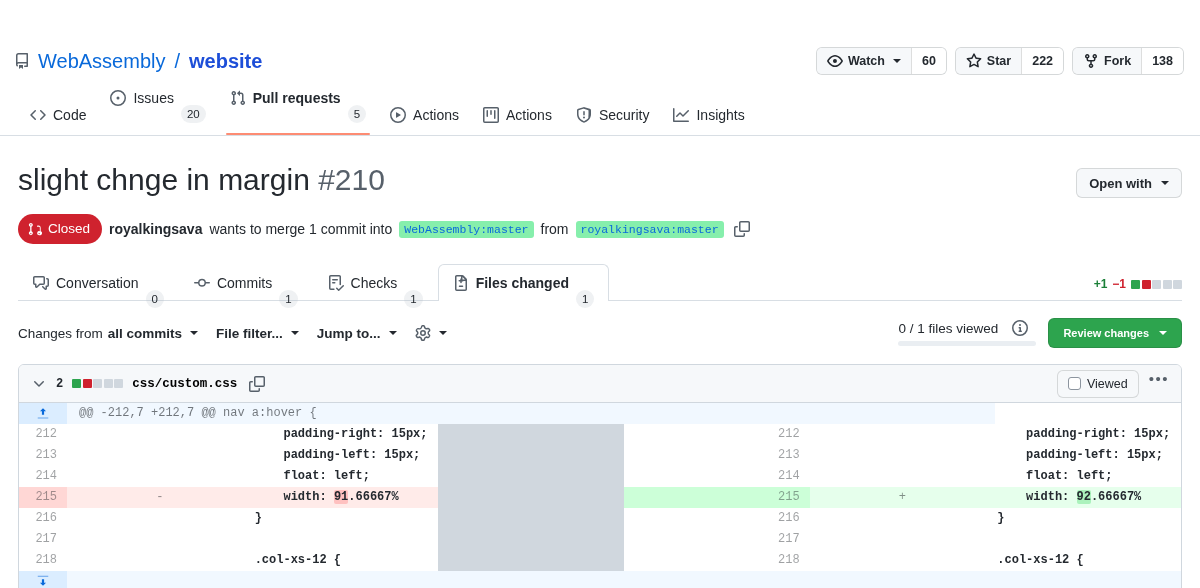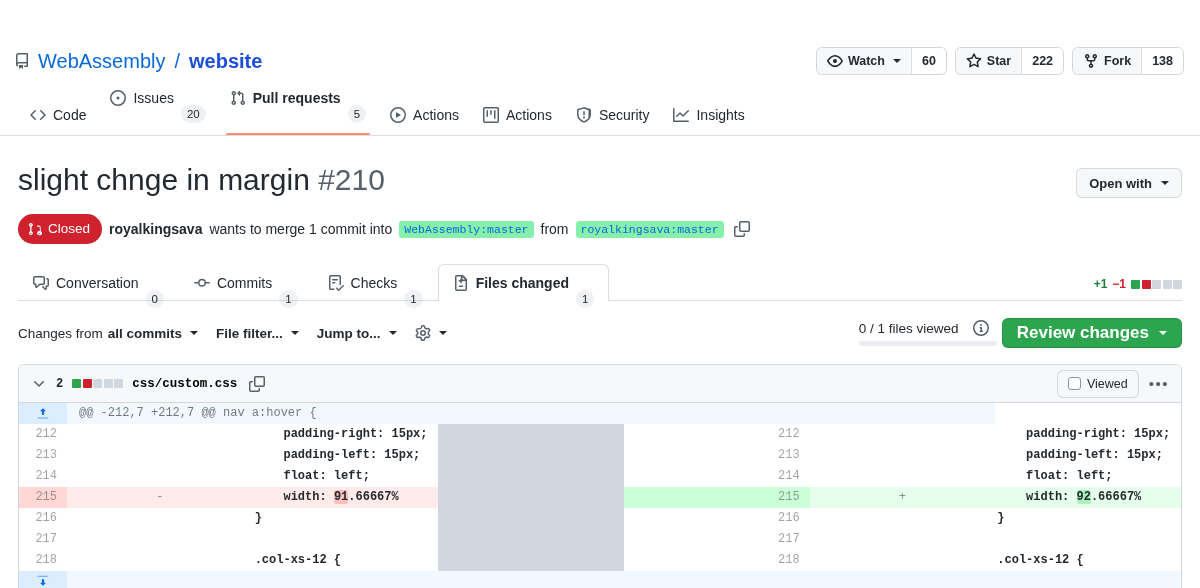--- a/index.html
+++ b/index.html
@@ -243,21 +243,21 @@
   }
   .tb-item { display: flex; align-items: center; gap: 5px; color: #24292f; }
   .tb-item .muted { color: #24292f; }
   .tb-strong { font-weight: bold; }
   .gear { color: #57606a; display: inline-flex; align-items: center; }
 
   .viewed-wrap {
     margin-left: auto;
     display: flex;
     align-items: center;
-    gap: 5px;
+    gap: 12px;
   }
   .viewed-progress { display: flex; flex-direction: column; gap: 5px; }
   .viewed-line {
     display: flex;
     align-items: center;
     gap: 14px;
     font-size: 13.5px;
     color: #24292f;
   }
   .info-ico { color: #57606a; display: inline-flex; }
@@ -269,21 +269,21 @@
   }
   .review-btn {
     display: flex;
     align-items: center;
     gap: 7px;
     background: #2da44e;
     color: #fff;
     border-radius: 6px;
     padding: 0 14px;
     height: 30px;
-    font-size: 17px;
+    font-size: 11px;
     font-weight: bold;
     border: 1px solid rgba(27,31,36,0.15);
   }
 
   
   .file-box {
     margin-top: 16px;
     border: 1px solid #d0d7de;
     border-radius: 6px;
     overflow: hidden;
@@ -298,21 +298,21 @@
     border-bottom: 1px solid #d0d7de;
   }
   .chev { color: #57606a; display: inline-flex; }
   .fh-count { font-size: 12px; font-weight: bold; color: #24292f; }
   .file-path {
     font-family: "Liberation Mono", monospace;
     font-size: 12.5px;
     color: #000000;
     font-weight: 600;
   }
-  .fh-right { margin-left: auto; display: flex; align-items: center; gap: 10px; }
+  .fh-right { margin-left: auto; display: flex; align-items: flex-start; gap: 10px; }
   .viewed-btn {
     display: flex;
     align-items: center;
     gap: 6px;
     height: 28px;
     padding: 0 10px;
     border: 1px solid rgba(27,31,36,0.15);
     border-radius: 6px;
     background: #f6f8fa;
     font-size: 12.5px;

